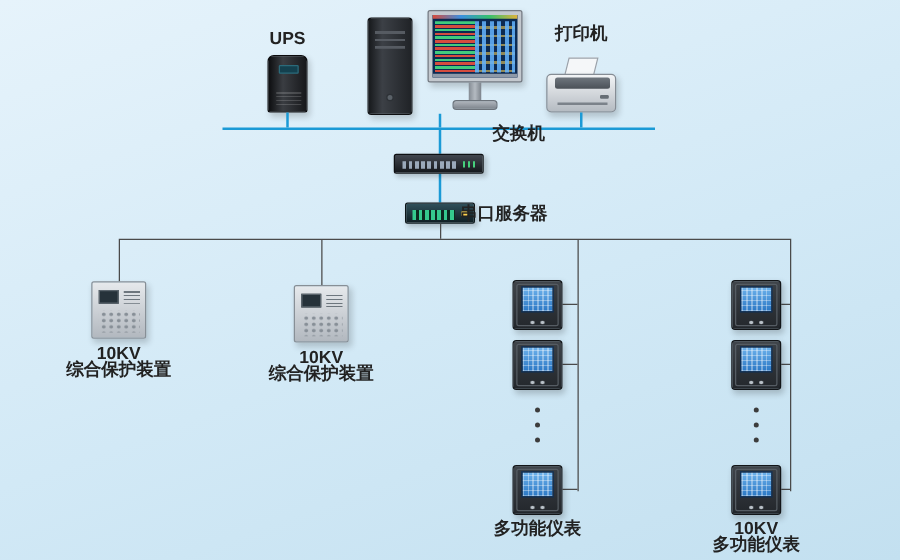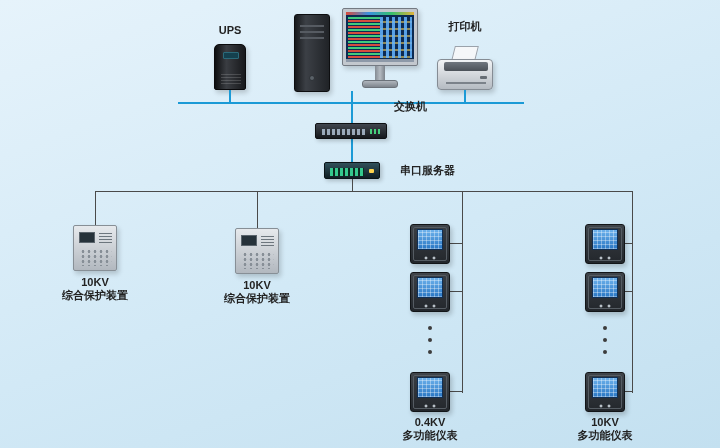--- a/index.html
+++ b/index.html
@@ -5,21 +5,21 @@
   * { margin:0; padding:0; box-sizing:border-box; }
   html,body { width:720px; height:448px; }
   .stage {
     position:relative; width:720px; height:448px; overflow:hidden;
     background:linear-gradient(160deg,#e6f3fb 0%,#d2e9f6 55%,#c3e0f0 100%);
     font-family:"Liberation Sans","DejaVu Sans",sans-serif;
   }
   .line { position:absolute; }
   .blue { background:#1b9ad6; }
   .dark { background:#4a4a4a; }
-  .label, .label2 { position:absolute; font-size:11px; font-weight:bold; color:#222; line-height:13px; }
+  .label, .label2 { position:absolute; font-size:14px; font-weight:bold; color:#222; line-height:13px; }
   .label2 { text-align:center; }
   .ctr { text-align:center; }
 
   
   .ups { position:absolute; left:214px; top:44px; width:32px; height:46px;
     background:linear-gradient(90deg,#0d0e10,#3a3d42 38%,#17181b);
     border-radius:5px 5px 2px 2px; border:1px solid #0a0a0c;
     box-shadow:2px 3px 5px rgba(0,0,0,.18); }
   .ups-display { position:absolute; left:8px; top:7px; width:16px; height:7px;
     background:#14404e; border:1px solid #2b6a7a; border-radius:1px; }
@@ -167,21 +167,21 @@
   <div class="switch">
     <div class="switch-ports"></div>
     <div class="switch-leds"></div>
   </div>
   <div class="label" style="left:394px;top:100px">交换机</div>
 
   <div class="serial">
     <div class="serial-ports"></div>
     <div class="serial-led"></div>
   </div>
-  <div class="label" style="left:400px;top:164px">串口服务器</div>
+  <div class="label" style="left:368px;top:164px">串口服务器</div>
 
   <div class="line dark" style="left:352px;top:179px;width:1px;height:12px"></div>
   <div class="line dark" style="left:95px;top:191px;width:538px;height:1px"></div>
   <div class="line dark" style="left:95px;top:192px;width:1px;height:33px"></div>
   <div class="line dark" style="left:257px;top:192px;width:1px;height:36px"></div>
   <div class="line dark" style="left:462px;top:192px;width:1px;height:201px"></div>
   <div class="line dark" style="left:632px;top:192px;width:1px;height:201px"></div>
   <div class="line dark" style="left:450px;top:243px;width:12px;height:1px"></div>
   <div class="line dark" style="left:450px;top:291px;width:12px;height:1px"></div>
   <div class="line dark" style="left:450px;top:391px;width:12px;height:1px"></div>
@@ -223,21 +223,20 @@
     <i></i>
     <i></i>
     <i></i>
   </div>
   <div class="meter" style="left:410px;top:372px">
     <div class="meter-face"></div>
     <div class="meter-screen"></div>
     <div class="meter-buttons"></div>
   </div>
   <div class="label2" style="left:380px;top:416px;width:100px">
-    <div>0.4KV</div>
     <div>多功能仪表</div>
   </div>
 
   <div class="meter" style="left:585px;top:224px">
     <div class="meter-face"></div>
     <div class="meter-screen"></div>
     <div class="meter-buttons"></div>
   </div>
   <div class="meter" style="left:585px;top:272px">
     <div class="meter-face"></div>

